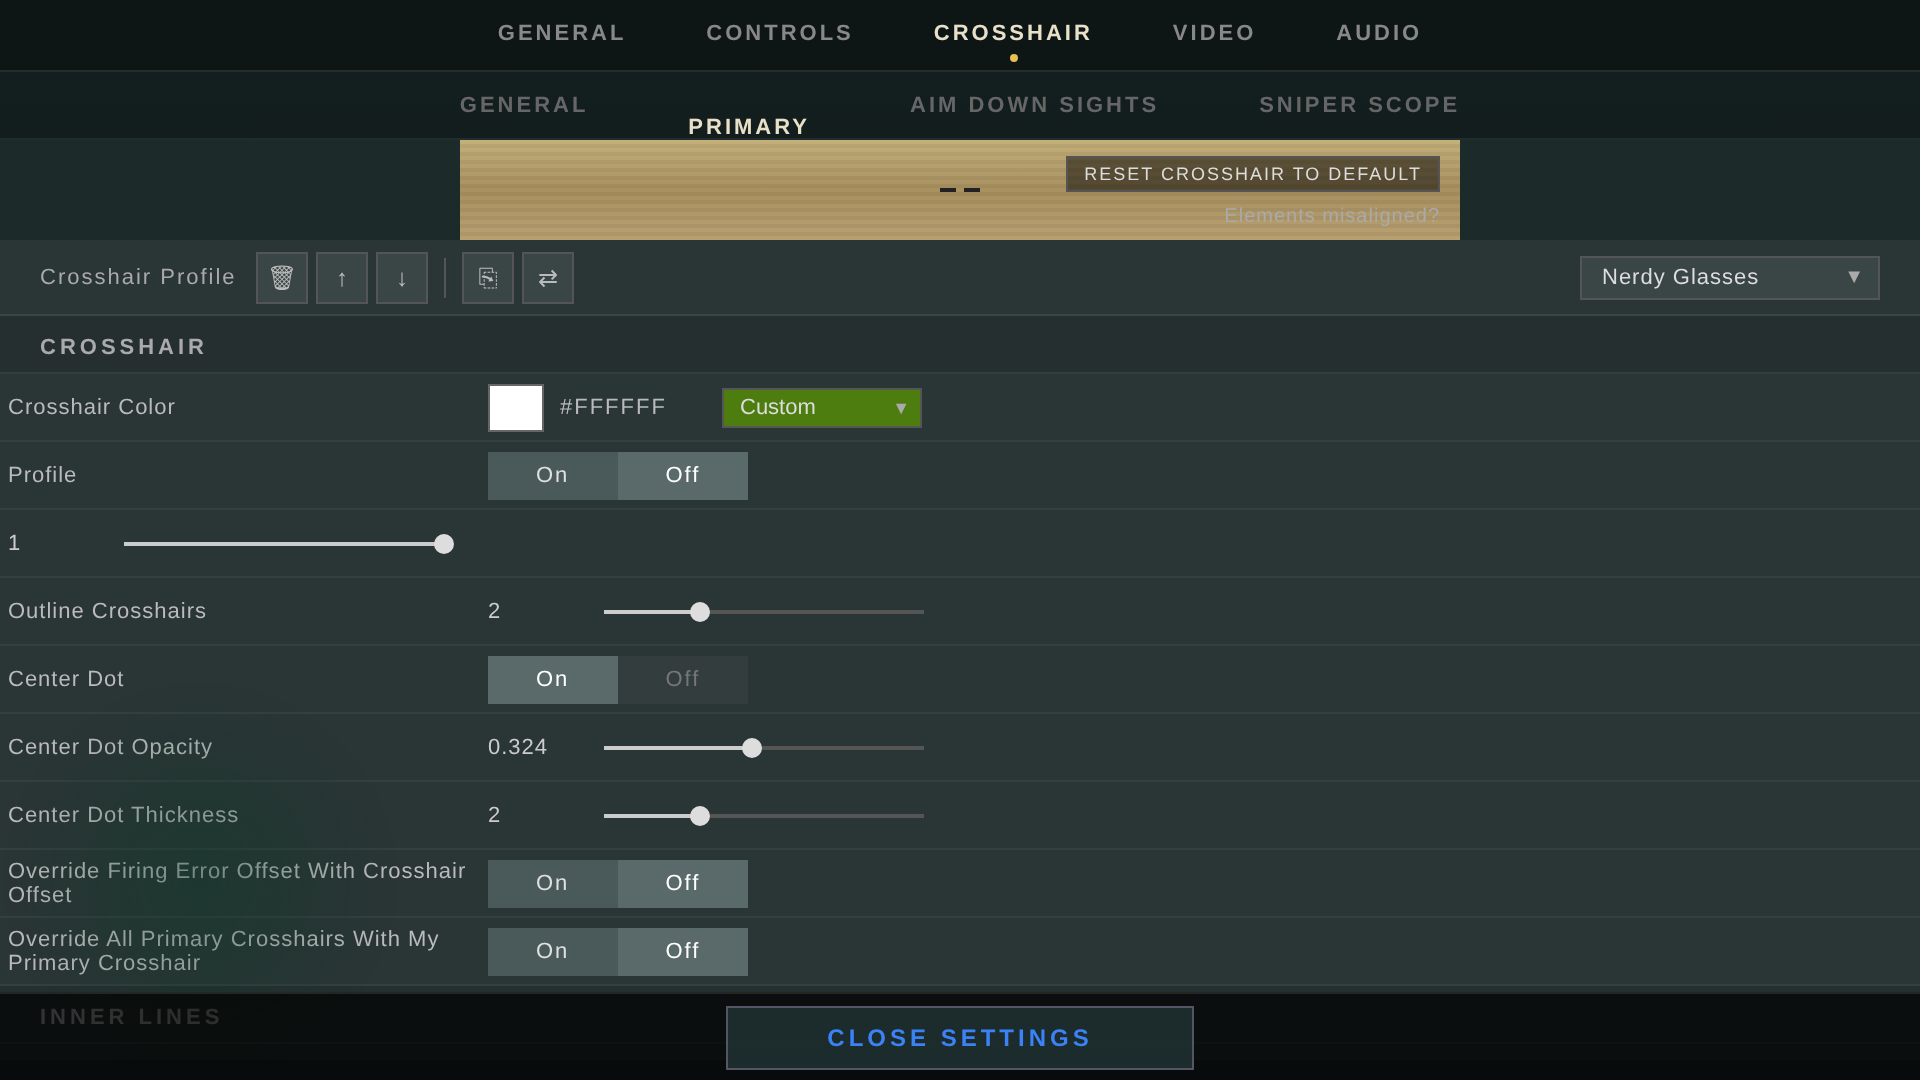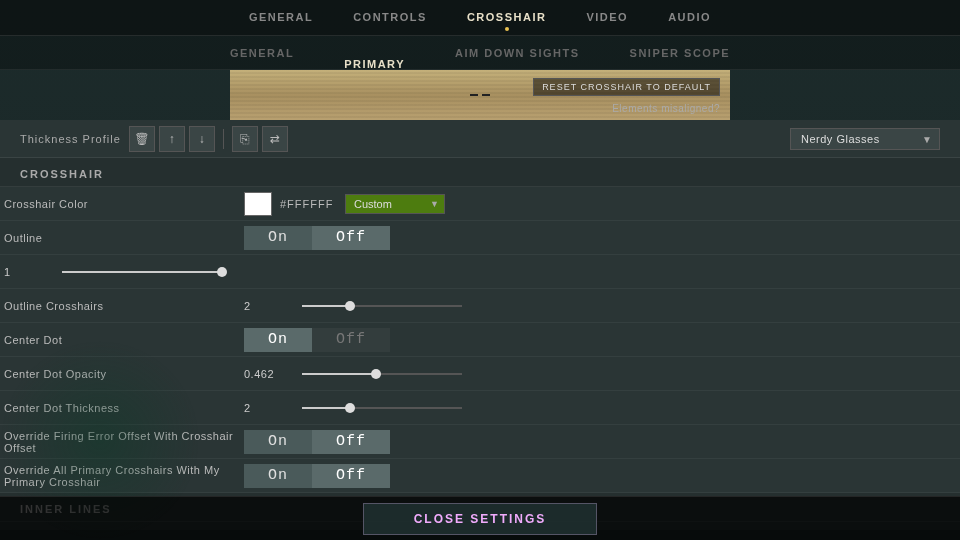--- a/index.html
+++ b/index.html
@@ -287,29 +287,28 @@
       flex: 1;
     }
 
     
     .toggle-group {
       display: flex;
       height: 24px;
     }
     .toggle-btn {
       padding: 0 24px;
-      font-size: 15px;
+      font-size: 11px;
       letter-spacing: 1px;
       cursor: pointer;
       display: flex;
       align-items: center;
       justify-content: center;
       border: none;
       min-width: 60px;
-      font-family: Liberation Mono, monospace;
     }
     .toggle-btn.on {
       background: #4a5a5a;
       color: #e0e0e0;
     }
     .toggle-btn.off {
       background: #333d3d;
       color: #777;
     }
     .toggle-btn.active-on {
@@ -327,21 +326,21 @@
       height: 24px;
       background: #fff;
       border: 1px solid #666;
       margin-right: 8px;
       cursor: pointer;
     }
     .color-hex {
       font-size: 11px;
       color: #bbb;
       letter-spacing: 1px;
-      margin-right: 10px;
+      margin-right: 26px;
       min-width: 55px;
     }
     .color-type-select {
       background: #4d7c0f;
       border: 1px solid #555;
       color: #ddd;
       font-size: 11px;
       padding: 3px 20px 3px 8px;
       cursor: pointer;
       appearance: none;
@@ -397,21 +396,21 @@
       display: flex;
       align-items: center;
       justify-content: center;
       background: rgba(0,0,0,0.7);
       border-top: 1px solid rgba(255,255,255,0.1);
       z-index: 10;
     }
     .close-settings-btn {
       background: rgba(30,45,45,0.95);
       border: 1px solid #556;
-      color: #f0abfc;
+      color: #3b82f6;
       font-size: 12px;
       font-weight: 700;
       letter-spacing: 2px;
       padding: 8px 50px;
       cursor: pointer;
       text-transform: uppercase;
     }
   </style>
 </head>
 <body>
@@ -458,21 +457,21 @@
       <div class="crosshair-gap"></div>
       <div style="width:8px;height:2px;background:#333;"></div>
     </div>
     <button class="reset-btn">RESET CROSSHAIR TO DEFAULT</button>
     <span class="misaligned-msg">Elements misaligned?</span>
   </div>
 
   <div class="settings-panel" style="padding-bottom:44px;">
 
     <div class="profile-bar">
-      <span class="profile-label">Thickness Profile</span>
+      <span class="profile-label">Crosshair Profile</span>
       <div class="profile-icons">
         <button class="profile-icon-btn" title="Delete">🗑</button>
         <button class="profile-icon-btn" title="Export">↑</button>
         <button class="profile-icon-btn" title="Import">↓</button>
         <div class="profile-divider"></div>
         <button class="profile-icon-btn" title="Copy">⎘</button>
         <button class="profile-icon-btn" title="Paste">⇄</button>
       </div>
       <div class="profile-select-wrapper">
         <select class="profile-select">
@@ -493,21 +492,21 @@
           <div style="position:relative;">
             <select class="color-type-select">
               <option>Custom</option>
             </select>
             <span style="position:absolute;right:6px;top:50%;transform:translateY(-50%);font-size:9px;color:#aaa;pointer-events:none;">▼</span>
           </div>
         </div>
       </div>
 
       <div class="setting-row">
-        <span class="setting-label">Outline</span>
+        <span class="setting-label">Profile</span>
         <div class="setting-control">
           <div class="toggle-group">
             <button class="toggle-btn on">On</button>
             <button class="toggle-btn active-off">Off</button>
           </div>
         </div>
       </div>
 
       <div class="setting-row">
         <div class="setting-control">
@@ -536,21 +535,21 @@
           <div class="toggle-group">
             <button class="toggle-btn active-on">On</button>
             <button class="toggle-btn off">Off</button>
           </div>
         </div>
       </div>
 
       <div class="setting-row">
         <span class="setting-label">Center Dot Opacity</span>
         <div class="setting-control">
-          <span class="setting-value">0.462</span>
+          <span class="setting-value">0.324</span>
           <div class="slider-track">
             <div class="slider-fill" style="width:46%;"></div>
             <div class="slider-thumb" style="left:calc(46% - 5px);"></div>
           </div>
         </div>
       </div>
 
       <div class="setting-row">
         <span class="setting-label">Center Dot Thickness</span>
         <div class="setting-control">

